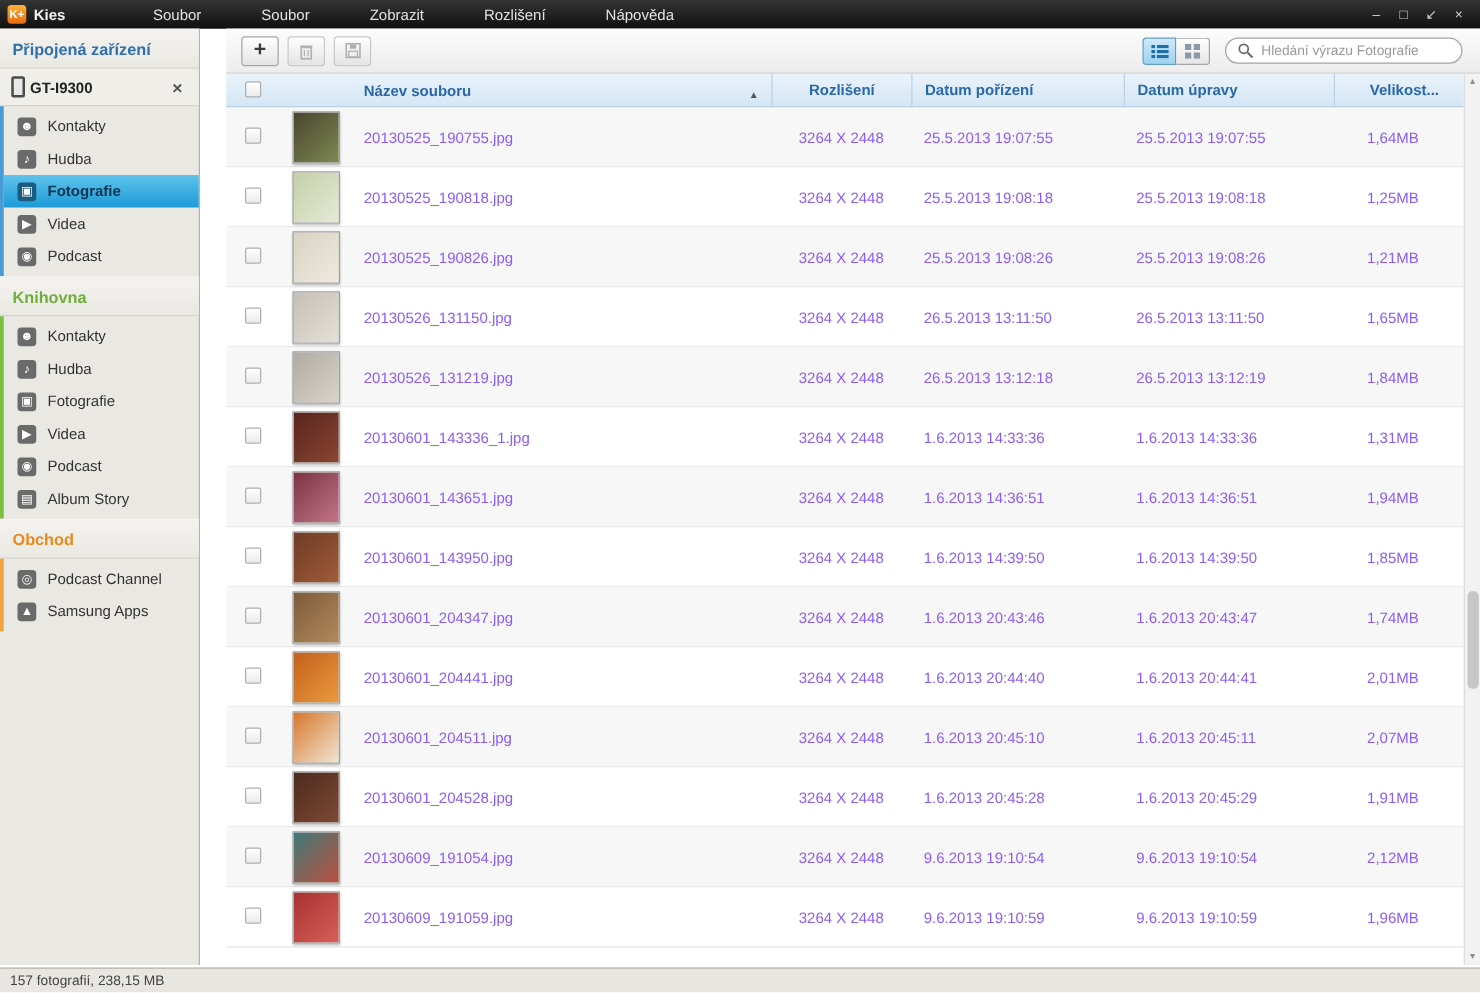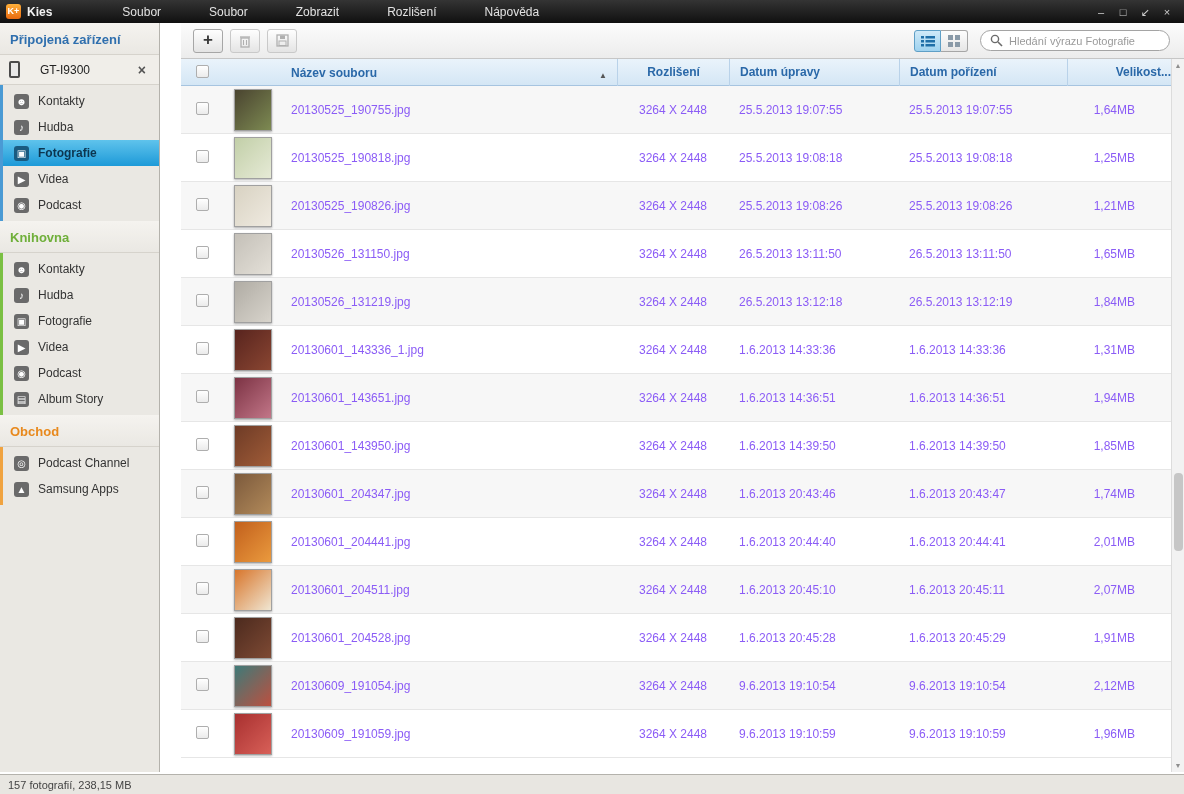--- a/index.html
+++ b/index.html
@@ -15,21 +15,21 @@
   .menu-item { padding:0 24px; cursor:pointer; }
   .win-controls { margin-left:auto; display:flex; margin-right:6px; font-size:11px; color:#cfcfcf; }
   .win-btn { width:22px; text-align:center; cursor:pointer; line-height:20px; }
 
   
   .sidebar { position:absolute; left:0; top:23px; bottom:22px; width:160px; background:#eae8e3; border-right:1px solid #b4b2ac; }
   .side-header { padding:9px 10px 7px; font-size:13px; font-weight:bold; border-bottom:1px solid #d6d3cc;
                  background:linear-gradient(#f5f3ef,#eae8e3); }
   .device-row { display:flex; align-items:center; height:30px; padding:0 9px; border-bottom:1px solid #d6d3cc; background:#f0eee9; }
   .phone-icon { width:11px; height:17px; border:2px solid #4a4a4a; border-radius:2px; background:#e8e8e8; }
-  .device-name { font-weight:normal; font-size:12px; margin-left:20px; color:#222; flex:1; }
+  .device-name { font-weight:bold; font-size:12px; margin-left:4px; color:#222; flex:1; }
   .device-close { color:#555; font-size:14px; font-weight:bold; cursor:pointer; padding:0 4px; }
   .side-items { border-left:3px solid transparent; padding:3px 0; }
   .side-item { display:flex; align-items:center; height:26px; padding-left:11px; font-size:12px; color:#333; cursor:pointer; }
   .side-item.selected { background:linear-gradient(#5fc3ec,#1d9ad8); font-weight:bold; color:#0c3550; }
   .si-icon { width:15px; height:15px; background:#6a6a6a; color:#fff; border-radius:3px; font-size:10px;
              line-height:15px; text-align:center; flex:0 0 15px; }
   .side-item.selected .si-icon { background:#1a5b80; }
   .si-label { margin-left:9px; }
 
   
@@ -61,21 +61,21 @@
   .th-name { display:flex; align-items:flex-end; justify-content:space-between; padding:0 10px 0 8px; }
   .sort-arrow { font-size:8px; color:#555; }
   .rows { margin-right:13px; }
   .trow { height:48px; border-bottom:1px solid #e6e6e6; font-size:12px; color:#8b5cf6; background:#fff; }
   .trow.alt { background:#f7f7f7; }
   .cell-center { text-align:center; }
   .c-name { padding-left:8px; }
   .c-res { text-align:center; }
   .c-date { padding-left:10px; }
   .c-size { text-align:right; padding-right:36px; }
-  .table-head .c-size { text-align:right; padding-left:8px; padding-right:0; }
+  .table-head .c-size { text-align:center; padding-left:8px; padding-right:0; }
   .checkbox { display:inline-block; width:13px; height:13px; border:1px solid #aeaeae; border-radius:2px;
               background:linear-gradient(#ffffff,#ebebeb); cursor:pointer; }
   .thumb { display:block; width:38px; height:42px; margin:0 auto; border:1px solid #a0a0a0;
            box-shadow:0 1px 2px rgba(0,0,0,.3); }
 
   
   .vscroll { position:absolute; top:36px; right:0; bottom:0; width:13px; background:#f2f2f2; border-left:1px solid #dcdcdc; }
   .vs-arrow { position:absolute; left:0; width:12px; text-align:center; font-size:7px; color:#8e8e8e; cursor:pointer; }
   .vs-up { top:3px; } .vs-down { bottom:3px; }
   .vs-thumb { position:absolute; left:2px; right:1px; top:58%; height:78px; background:#c6c6c6; border-radius:4px; cursor:pointer; }
@@ -239,22 +239,22 @@
   </div>
 
   <div class="table-head grid-cols">
     <div class="cell-center"><span class="checkbox"></span></div>
     <div></div>
     <div class="th-name">
       <span>Název souboru</span>
       <span class="sort-arrow">▲</span>
     </div>
     <div class="th-sep c-res">Rozlišení</div>
+    <div class="th-sep c-date">Datum pořízení</div>
     <div class="th-sep c-date">Datum úpravy</div>
-    <div class="th-sep c-date">Datum pořízení</div>
     <div class="th-sep c-size">Velikost...</div>
   </div>
 
   <div class="rows" id="table-body">
   <div class="trow grid-cols alt">
     <div class="cell-center"><span class="checkbox"></span></div>
     <div>
           <span class="thumb" style="background: linear-gradient(135deg, rgb(74, 68, 48) 0%, rgb(125, 138, 82) 100%);"></span>
         </div>
     <div class="c-name">20130525_190755.jpg</div>

